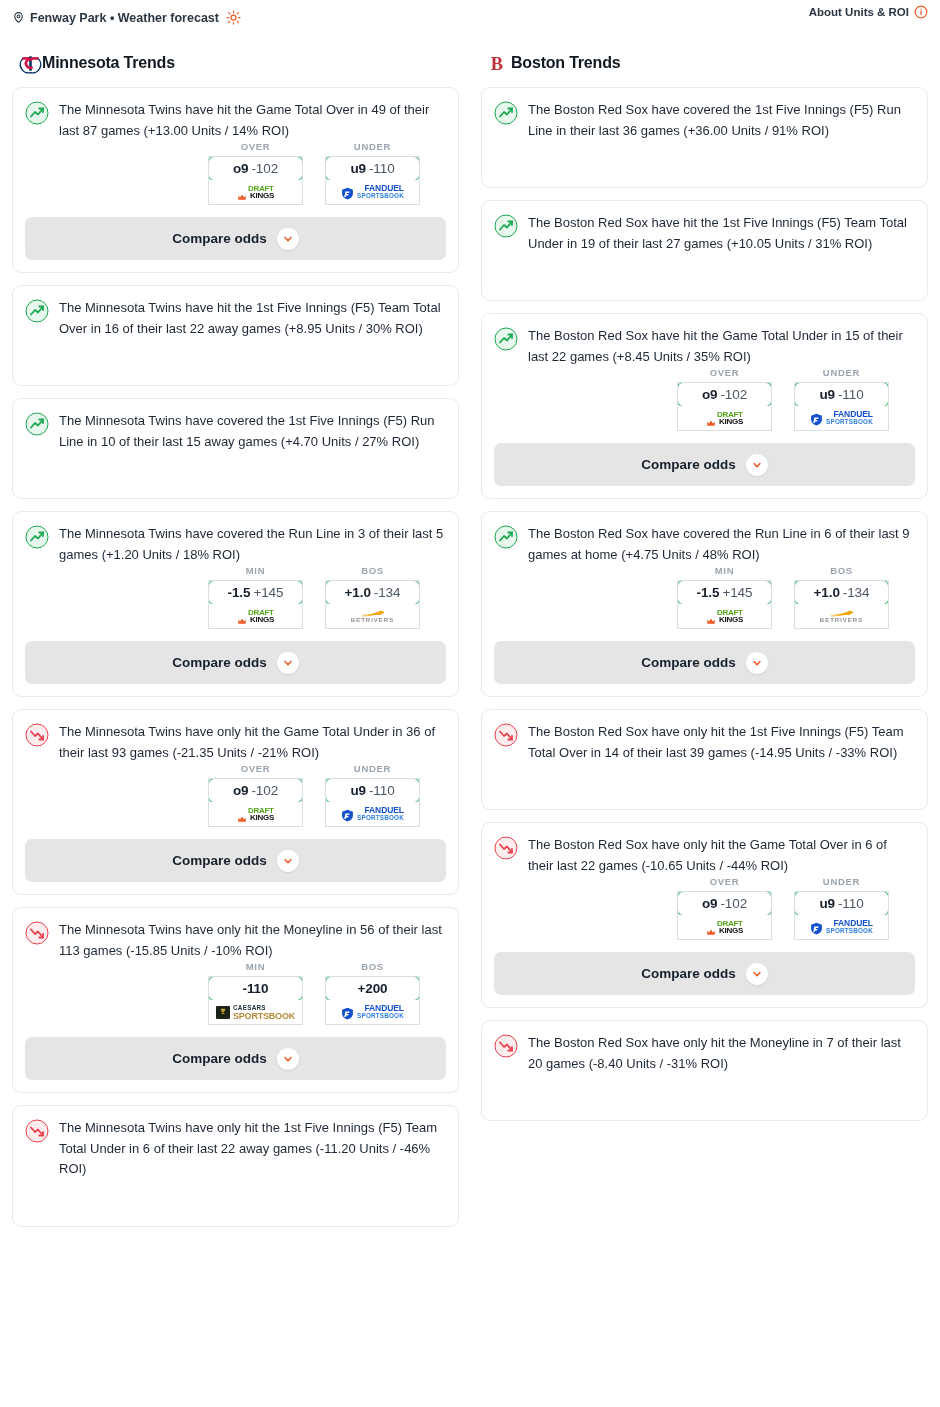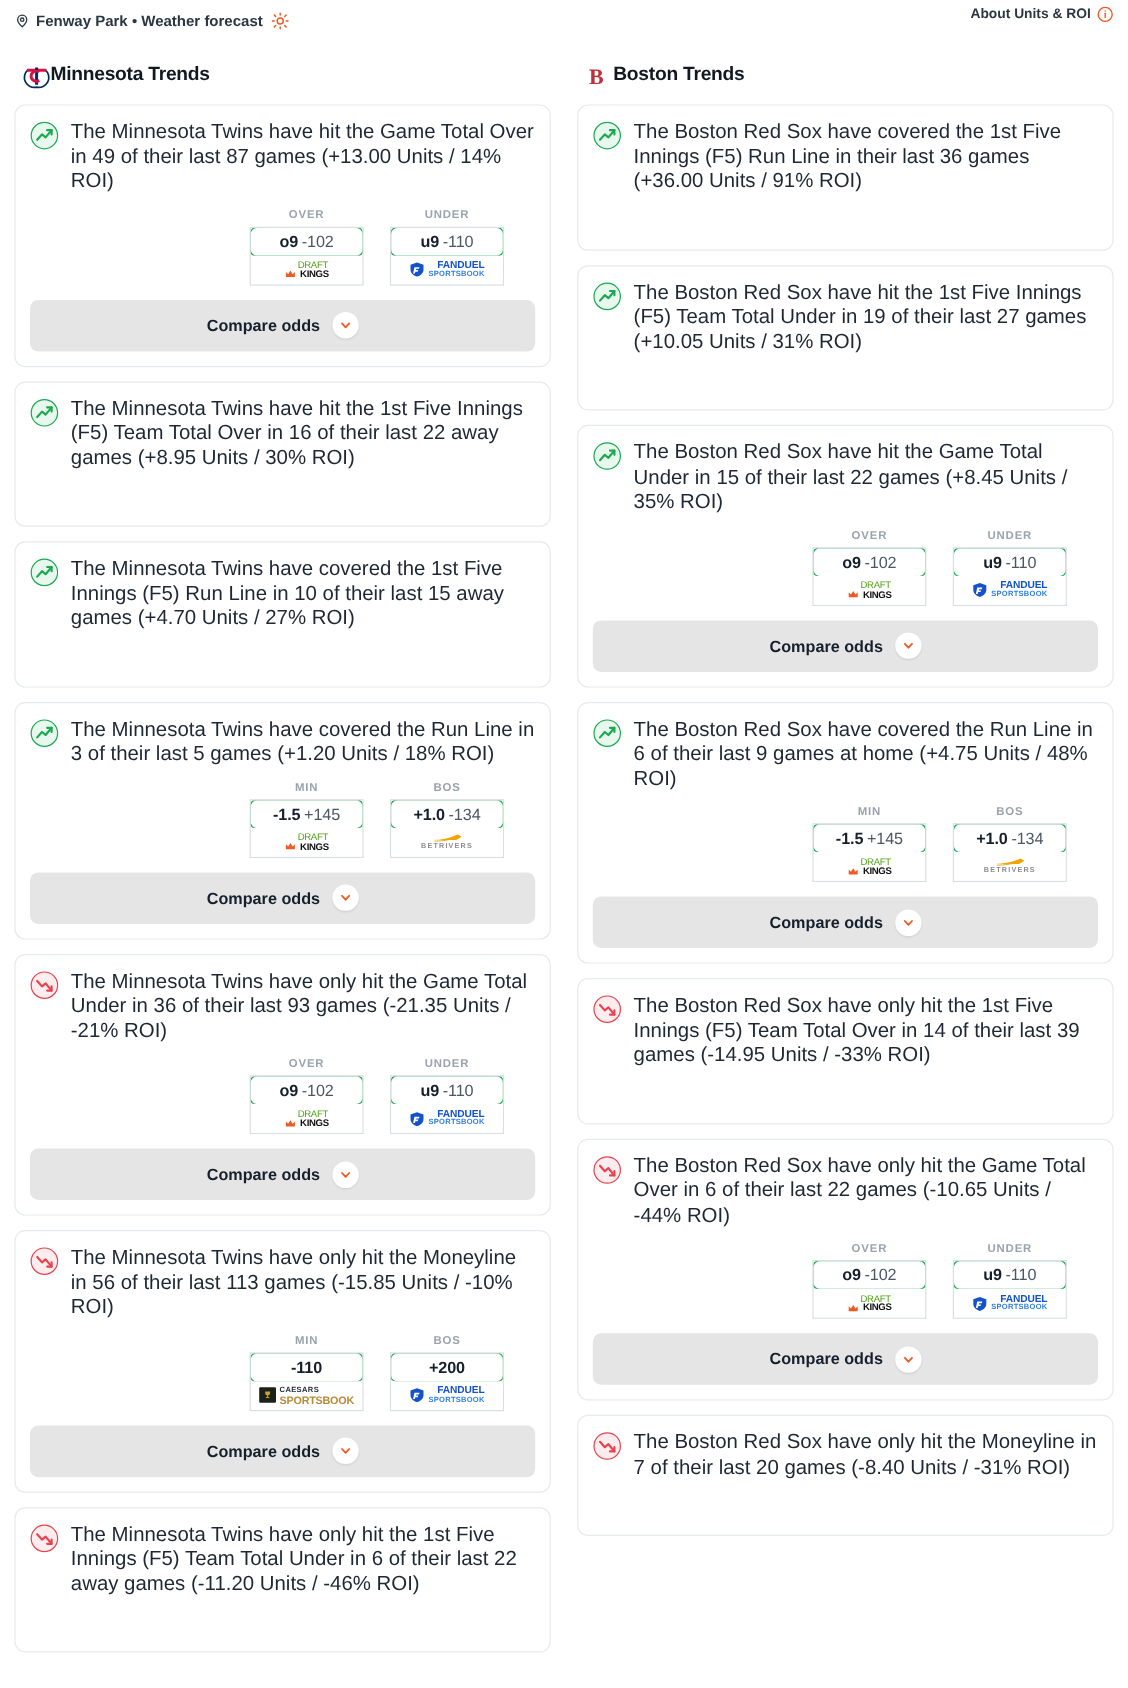--- a/index.html
+++ b/index.html
@@ -71,33 +71,32 @@
     background: #fff;
     border: 1px solid #e7eaee;
     border-radius: 9px;
     margin-bottom: 12px;
     padding: 12px 12px 12px 12px;
     overflow: hidden;
   }
   .card-top { display: flex; gap: 10px; align-items: flex-start; }
   .trend-icon { flex: 0 0 auto; width: 24px; height: 24px; margin-top: 1px; }
   .trend-text {
-    font-size: 17px;
+    font-size: 13px;
     line-height: 20.5px;
     color: #1d2834;
     font-weight: 400;
   }
   .card-body-pad { min-height: 34px; }
 
   
   .odds-row {
     display: flex;
     justify-content: flex-end;
     gap: 22px;
-    margin-top: 12px;
     padding-right: 26px;
   }
   .odds-col { width: 95px; }
   .odds-label {
     text-align: center;
     font-size: 9.5px;
     letter-spacing: 0.7px;
     color: #9aa4ae;
     font-weight: 600;
     margin-bottom: 4px;
@@ -130,21 +129,21 @@
     align-items: center;
     justify-content: center;
     background: #fff;
   }
 
   
   .bk { display: flex; align-items: center; justify-content: center; }
   .bk-dk { gap: 1px; }
   .dk-crown { width: 10px; height: 9px; }
   .dk-words { display: flex; flex-direction: column; line-height: 7.5px; }
-  .dk-w1 { font-size: 8px; font-weight: 400; color: #53a318; letter-spacing: -0.3px; }
+  .dk-w1 { font-size: 8px; font-weight: 700; color: #53a318; letter-spacing: -0.3px; }
   .dk-w2 { font-size: 8px; font-weight: 800; color: #111; letter-spacing: -0.3px; margin-left: 2px; }
 
   .bk-fd { gap: 3px; }
   .fd-shield { width: 13px; height: 13px; }
   .fd-words { display: flex; flex-direction: column; line-height: 7.5px; align-items: flex-end; }
   .fd-w1 { font-size: 8.5px; font-weight: 800; color: #1452cc; letter-spacing: -0.1px; }
   .fd-w2 { font-size: 6.3px; font-weight: 700; color: #2f7fe0; letter-spacing: 0.2px; }
 
   .bk-br { flex-direction: column; line-height: 8px; gap: 0; }
   .br-swoosh { width: 26px; height: 8px; }

